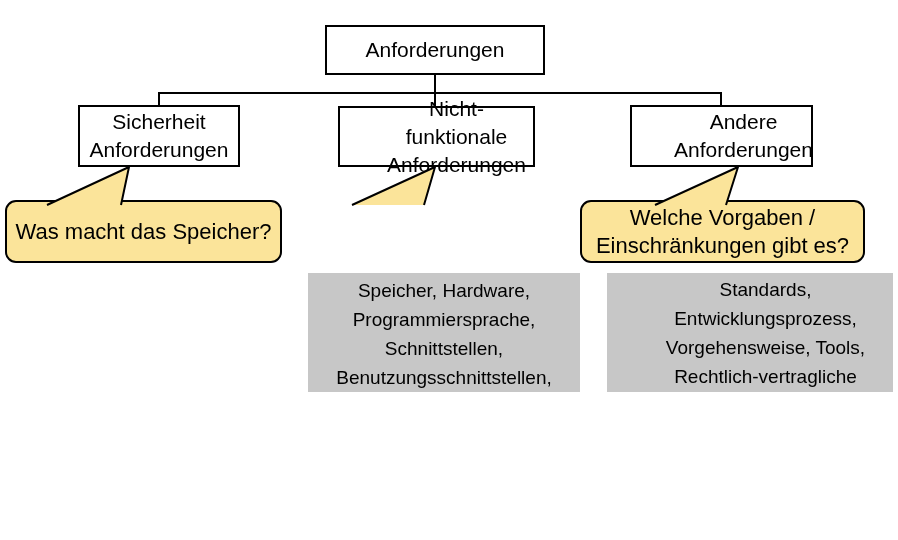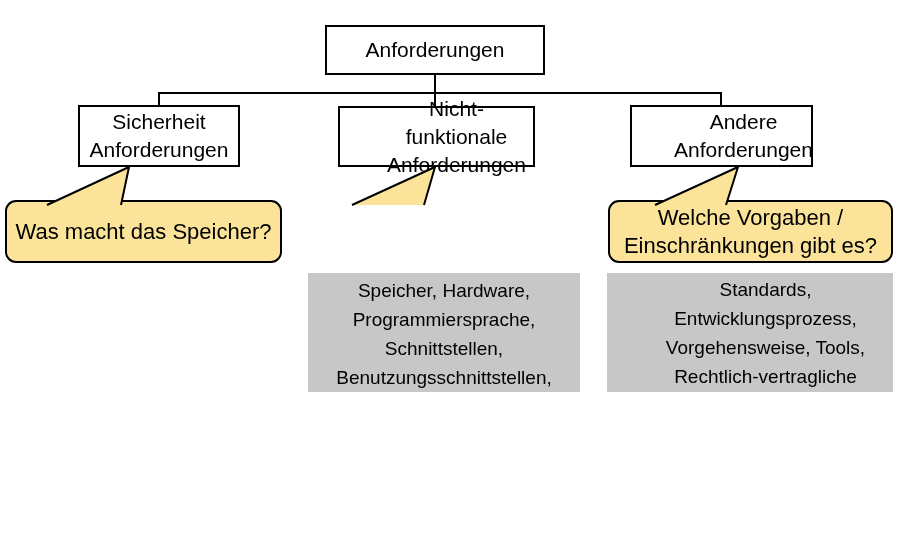--- a/index.html
+++ b/index.html
@@ -67,21 +67,21 @@
     z-index: 2;
     box-sizing: border-box;
   }
   .callout span {
     white-space: pre-line;
     font-size: 22px;
     line-height: 28px;
   }
   .callout-1 { left: 5px;   top: 200px; width: 277px; height: 63px; }
   .callout-2 { left: 312px; top: 200px; width: 262px; height: 63px; }
-  .callout-3 { left: 608px; top: 200px; width: 285px; height: 63px; }
+  .callout-3 { left: 580px; top: 200px; width: 285px; height: 63px; }
   .detail {
     position: absolute;
     background: var(--detail-fill, #c7c7c7);
     display: flex;
     align-items: center;
     justify-content: center;
     text-align: center;
     z-index: 1;
     box-sizing: border-box;
   }

